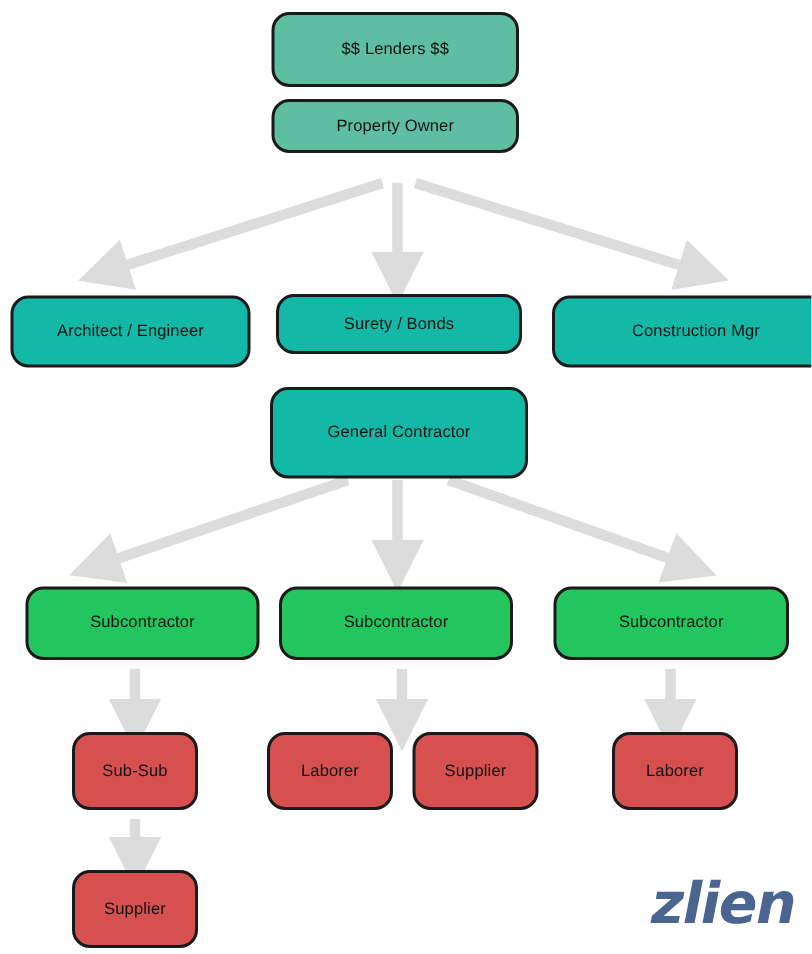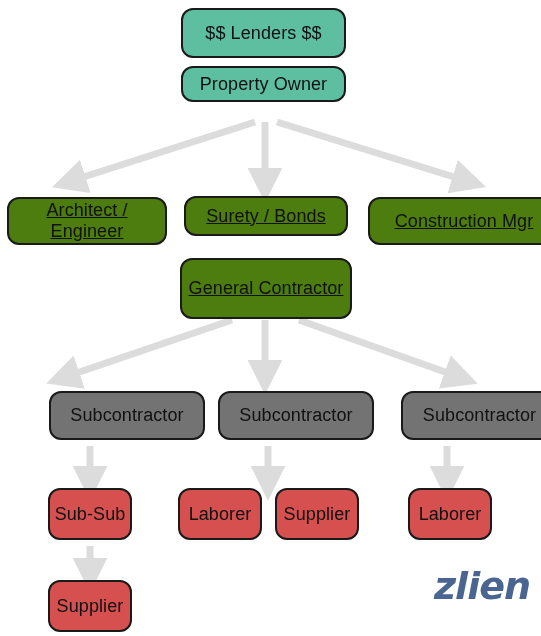--- a/index.html
+++ b/index.html
@@ -19,30 +19,30 @@
   .node {
     position: absolute;
     box-sizing: border-box;
     border: 2.5px solid #1a1a1a;
     border-radius: 12px;
     display: flex;
     align-items: center;
     justify-content: center;
     text-align: center;
     color: #111111;
-    font-size: 18px;
+    font-size: 11px;
     font-weight: 400;
     letter-spacing: 0.1px;
     line-height: 1.15;
     user-select: none;
     z-index: 3;
   }
   .node.green  { background: #5dbfa0; }
-  .node.yellow { background: #4d7c0f; text-decoration: underline; }
-  .node.gold   { background: #737373; margin-left: 32px; }
+  .node.yellow { background: #14b8a6; }
+  .node.gold   { background: #22c55e; }
   .node.red    { background: #d5504f; justify-content: center; }
 
   .arrow-layer {
     position: absolute;
     left: 0; top: 0;
     width: 541px;
     height: 636px;
     z-index: 1;
     pointer-events: none;
   }
@@ -121,15 +121,15 @@
         <span>Supplier</span>
       </div>
       <div class="node red" style="left: 408px; top: 488px; width: 84px; height: 52px;">
         <span>Laborer</span>
       </div>
       <div class="node red" style="left: 48px; top: 580px; width: 84px; height: 52px;">
         <span>Supplier</span>
       </div>
     </div>
 
-  <div class="logo" style="left: 434px; top: 564px;">zlien</div>
+  <div class="logo" style="left: 434px; top: 580px;">zlien</div>
 
 </div>
 
 </body></html>

